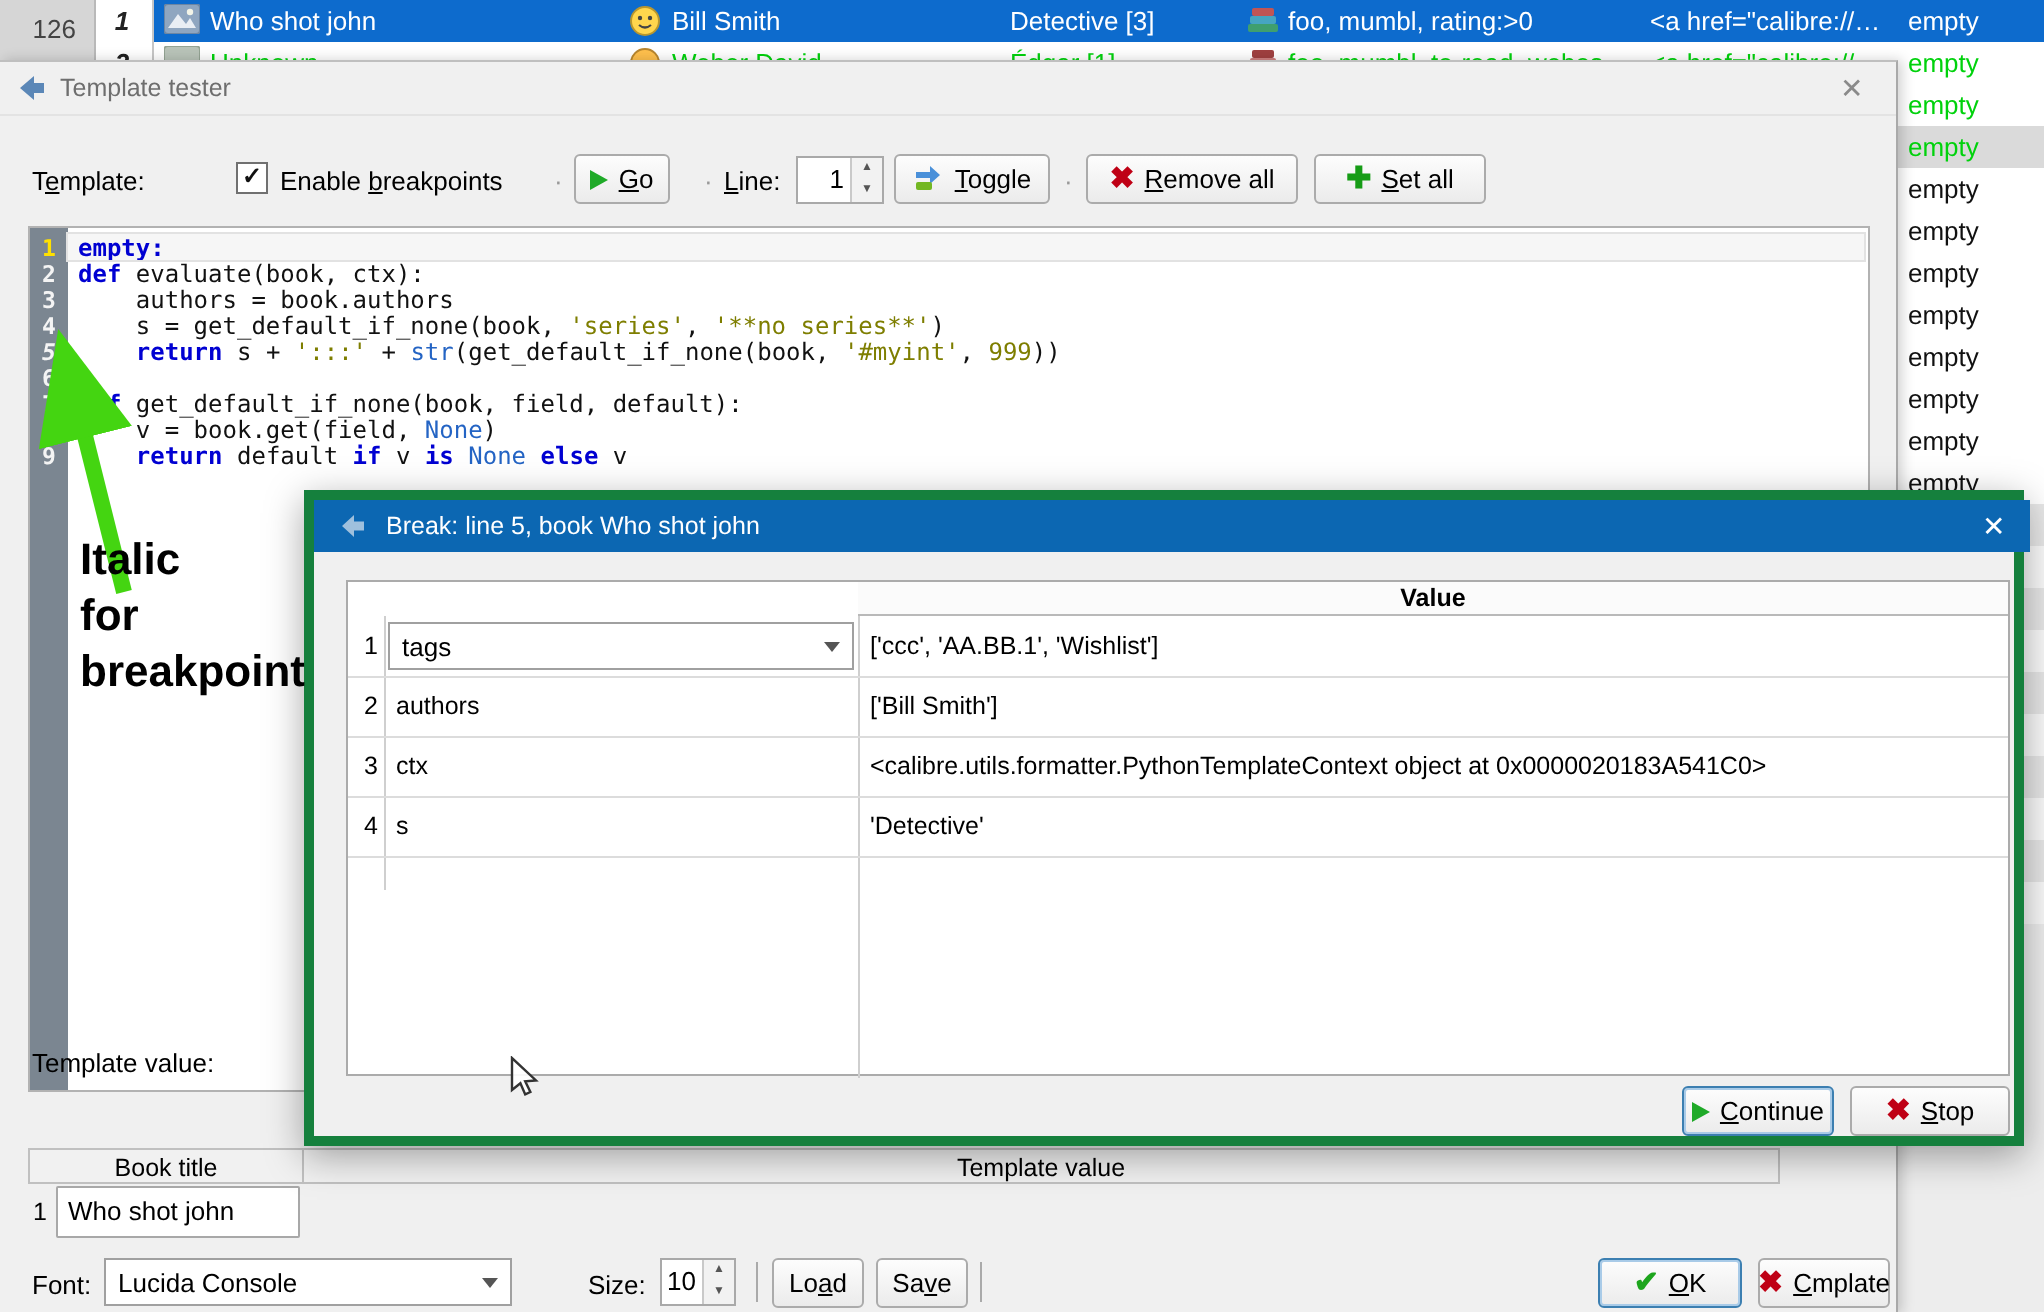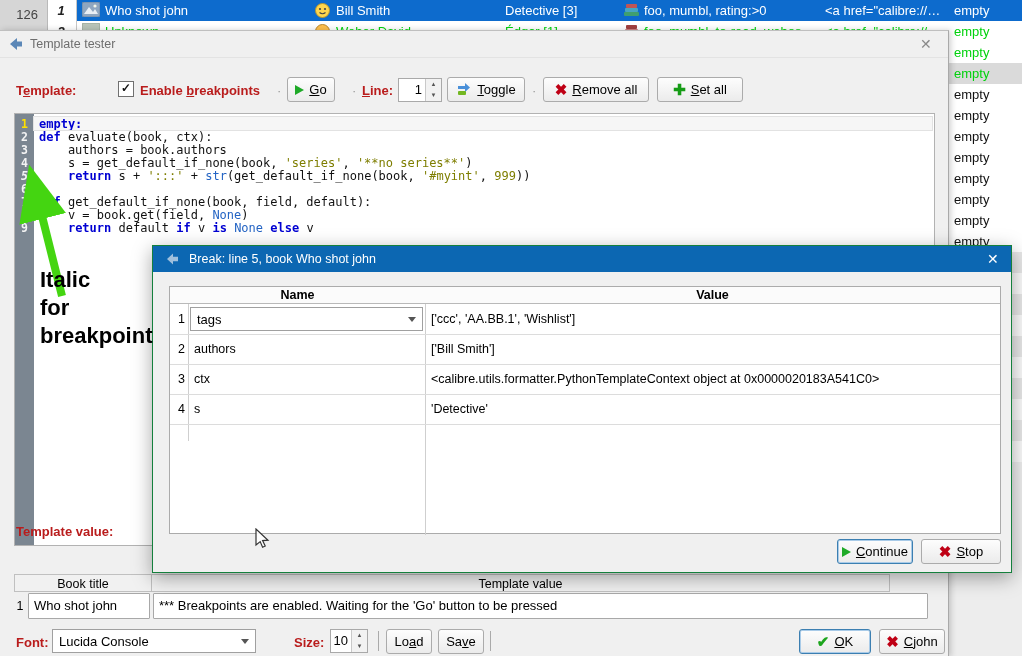--- a/index.html
+++ b/index.html
@@ -27,21 +27,21 @@
   .stripe{height:21px;background:#fafafa;}
   .stripe.alt{background:#e7e7e7;}
   .right-bottom{left:948px;top:462px;width:74px;height:194px;background:#ededed;border-left:1px solid #d0d0d0;}
 
   
   .tester{left:0;top:30px;width:948px;height:626px;background:#f0f0f0;border-top:1px solid #bfbfbf;border-right:1px solid #a9a9a9;box-shadow:2px 0 6px rgba(0,0,0,.18);}
   .t-titlebar{left:0;top:0;width:948px;height:26px;background:#f0f0f0;border-bottom:1px solid #e3e3e3;}
   .t-title{left:30px;top:6px;font-size:12.5px;color:#6e6e6e;}
   .t-close{left:920px;top:5px;font-size:14px;color:#8a8a8a;cursor:default;}
 
-  .lbl{font-size:13px;color:#b91c1c;font-weight:bold;}
+  .lbl{font-size:13px;color:#000000;}
   .sepdot{font-size:13px;color:#999;}
   .btn{position:absolute;display:flex;align-items:center;justify-content:center;gap:5px;height:25px;
        background:linear-gradient(#fdfdfd,#ebebeb);border:1px solid #ababab;border-radius:3px;font-size:13px;color:#000;box-sizing:border-box;}
   .btn.default{border:1px solid #3c7fb1;box-shadow:inset 0 0 0 1px #a9cbe8;text-align:center;}
   .u{text-decoration:underline;}
   .play-tri{width:0;height:0;border-left:9px solid #1faa28;border-top:5px solid transparent;border-bottom:5px solid transparent;}
   .x-red{color:#bf0015;font-weight:bold;font-size:15px;line-height:15px;}
   .plus-green{color:#169c16;font-weight:bold;font-size:15px;line-height:15px;}
   .check-green{color:#1da51d;font-weight:bold;font-size:15px;line-height:15px;}
 
@@ -68,21 +68,21 @@
   .code-line .bi{color:#2464c4;}
   .code-line .str{color:#7e7e00;}
   .code-line .num{color:#7e7e00;}
 
   
   .res-hcell{position:absolute;height:18px;line-height:18px;background:#f1f1f1;border:1px solid #c0c0c0;box-sizing:border-box;text-align:center;font-size:12.5px;}
   .res-num{position:absolute;font-size:12.5px;text-align:center;}
   .res-cell{position:absolute;height:26px;line-height:24px;background:#fff;border:1px solid #a8a8a8;border-radius:1px;box-sizing:border-box;font-size:13px;padding-left:5px;white-space:nowrap;overflow:hidden;}
 
   
-  .break{left:152px;top:245px;width:860px;height:328px;background:#f0f0f0;border:1px solid #15803d;box-sizing:border-box;box-shadow:0 5px 18px rgba(0,0,0,.35);}
+  .break{left:152px;top:245px;width:860px;height:328px;background:#f0f0f0;border:5px solid #15803d;box-sizing:border-box;box-shadow:0 5px 18px rgba(0,0,0,.35);}
   .bk-titlebar{left:0;top:0;width:858px;height:26px;background:#0c67b2;}
   .bk-title{left:36px;top:6px;font-size:12.5px;color:#fff;}
   .bk-close{left:834px;top:5px;color:#fff;font-size:14px;}
   .bk-table{left:16px;top:40px;width:832px;height:248px;background:#fff;border:1px solid #ababab;box-sizing:border-box;}
   .bk-h{position:absolute;top:0;height:17px;line-height:17px;text-align:center;font-weight:bold;font-size:12.5px;background:#fbfbfb;border-bottom:1px solid #b9b9b9;box-sizing:border-box;}
   .bk-vline{position:absolute;top:0;width:1px;background:#cfcfcf;}
   .bk-hline{position:absolute;left:0;width:830px;height:1px;background:#dcdcdc;}
   .bk-numcell{position:absolute;left:0;width:15px;text-align:right;font-size:12.5px;}
   .bk-name{position:absolute;left:24px;font-size:12.5px;}
   .bk-val{position:absolute;left:261px;font-size:12.5px;white-space:nowrap;}
@@ -257,21 +257,20 @@
           <div class="code-line"><span>    v = book.get(field, </span><span class="bi">None</span><span>)</span></div>
           <div class="code-line"><span>    </span><span class="kw">return</span><span> default </span><span class="kw">if</span><span> v </span><span class="kw">is</span><span> </span><span class="bi">None</span><span> </span><span class="kw">else</span><span> v</span></div>
         </div>
     </div>
 
     <span class="abs lbl" style="left:16px;top:493px">Template value:</span>
     <div class="res-hcell" style="left:14px;top:543px;width:138px">Book title</div>
     <div class="res-hcell" style="left:151px;top:543px;width:739px">Template value</div>
     <div class="res-num" style="left:14px;top:568px;width:12px">1</div>
     <div class="res-cell" style="left:28px;top:562px;width:122px">Who shot john</div>
-    <div class="res-cell" style="left:153px;top:562px;width:775px">*** Breakpoints are enabled. Waiting for the 'Go' button to be pressed</div>
 
     <span class="abs lbl" style="left:16px;top:604px">Font:</span>
     <div class="combo" style="left:52px;top:598px;width:204px">
       <span class="combo-txt">Lucida Console</span>
       <span class="combo-arr"></span>
     </div>
     <span class="abs lbl" style="left:294px;top:604px">Size:</span>
     <div class="spin" style="left:330px;top:598px;width:38px">
       <div class="spin-val">10</div>
       <div class="spin-btns">
@@ -286,36 +285,35 @@
     <div class="btn" style="left:438px;top:598px;width:46px">
       <span><span>Sa</span><span class="u">v</span><span>e</span></span>
     </div>
     <div class="vbar" style="left:490px;top:600px"></div>
     <div class="btn default" style="left:799px;top:598px;width:72px">
       <span class="check-green">✔</span>
       <span><span class="u">O</span><span>K</span></span>
     </div>
     <div class="btn" style="left:879px;top:598px;width:66px">
       <span class="x-red">✖</span>
-      <span><span class="u">C</span><span>john</span></span>
+      <span><span class="u">C</span><span>mplate</span></span>
     </div>
   </div>
 
   <div class="abs break">
     <div class="abs bk-titlebar">
       <span class="abs" style="left:12px;top:6px">
         <svg width="15" height="14">
             <path d="M8,1.5 L2,7 L8,12.5 L8,9.3 L13,9.3 L13,4.7 L8,4.7 Z" fill="#9fc0dd"></path>
           </svg>
       </span>
       <span class="abs bk-title">Break: line 5, book Who shot john</span>
       <span class="abs bk-close">✕</span>
     </div>
     <div class="abs bk-table">
-      <div class="bk-h" style="left:0;width:255px">Name</div>
       <div class="bk-h" style="left:255px;width:575px">Value</div>
       <div class="bk-vline" style="left:18px;height:137px;top:17px"></div>
       <div class="bk-vline" style="left:255px;height:231px;top:17px"></div>
       <div class="bk-hline" style="top:47px"></div>
       <div class="bk-hline" style="top:77px"></div>
       <div class="bk-hline" style="top:107px"></div>
       <div class="bk-hline" style="top:137px"></div>
 
       <div class="bk-numcell" style="top:25px">1</div>
       <div class="combo" style="left:20px;top:20px;width:233px">

